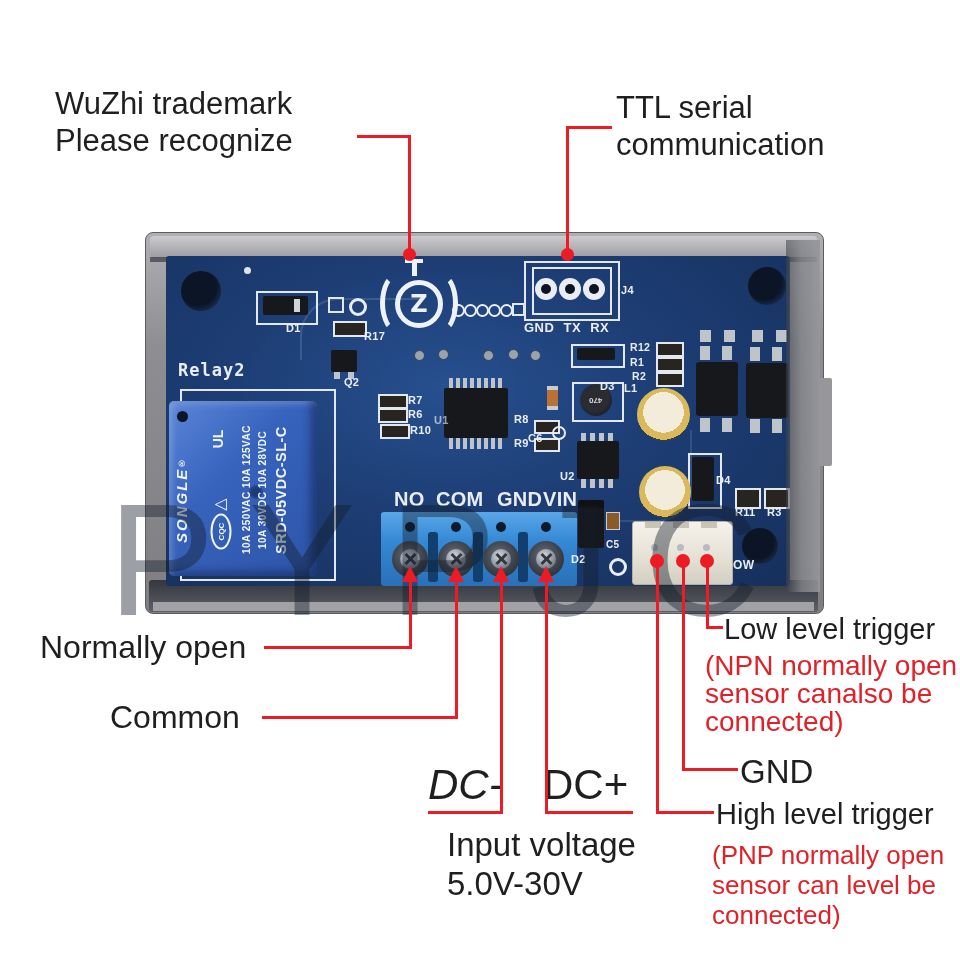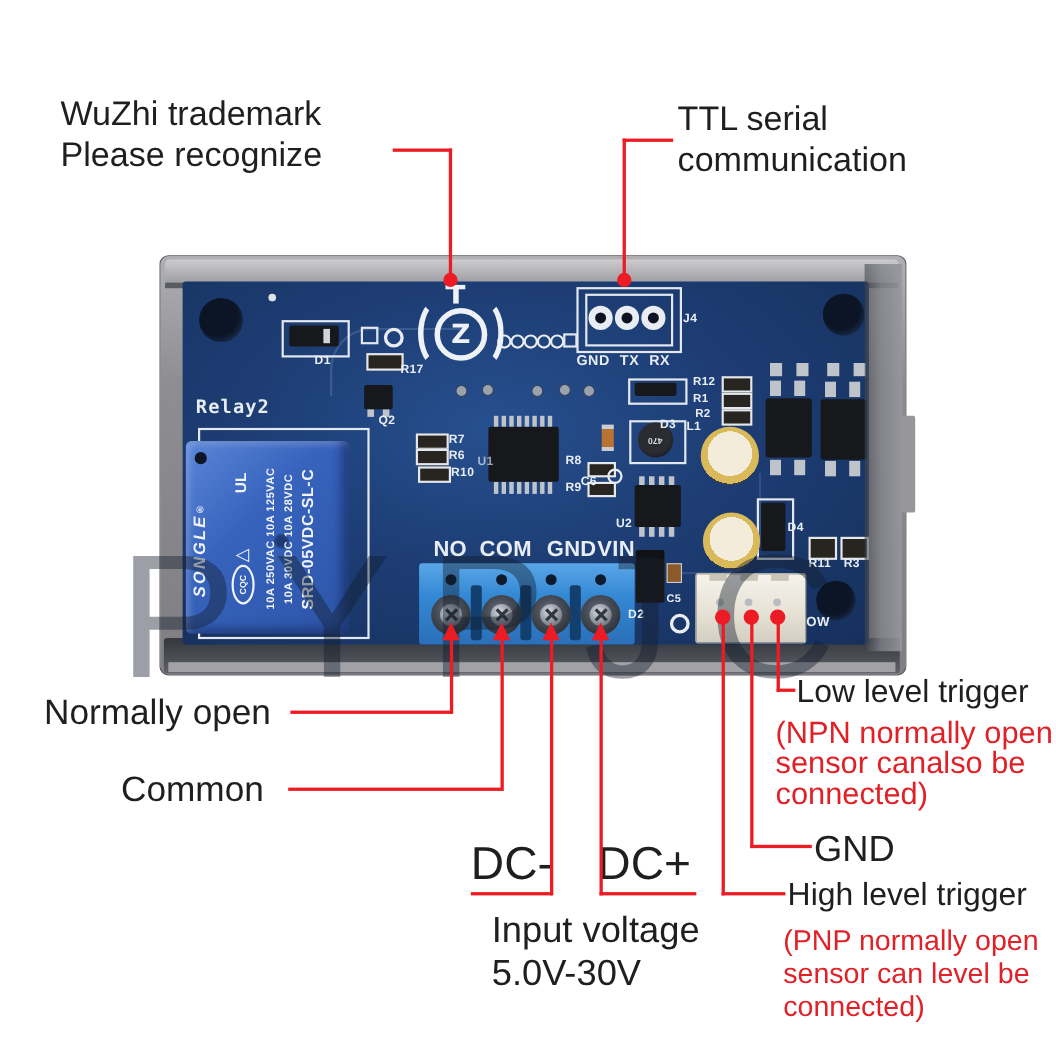--- a/index.html
+++ b/index.html
@@ -302,21 +302,21 @@
   <div class="ann" style="left:40px;top:629px;font-size:32px;">Normally open</div>
 
   <div class="tri-up" style="left:448px;top:566px;"></div>
   <div class="redline" style="left:454.5px;top:581px;width:3px;height:138px;"></div>
   <div class="redline" style="left:262px;top:716px;width:195px;height:3px;"></div>
   <div class="ann" style="left:110px;top:699px;font-size:32px;">Common</div>
 
   <div class="tri-up" style="left:493px;top:566px;"></div>
   <div class="redline" style="left:499.5px;top:581px;width:3px;height:233px;"></div>
   <div class="redline" style="left:428px;top:811px;width:74px;height:3px;"></div>
-  <div class="ann" style="left:428px;top:760px;font-size:42px;">DC-</div>
+  <div class="ann" style="left:428px;top:760px;font-size:42px;font-style:italic;">DC-</div>
 
   <div class="tri-up" style="left:538px;top:566px;"></div>
   <div class="redline" style="left:544.5px;top:581px;width:3px;height:233px;"></div>
   <div class="redline" style="left:544.5px;top:811px;width:88px;height:3px;"></div>
   <div class="ann" style="left:543px;top:760px;font-size:42px;">DC+</div>
 
   <div class="ann" style="left:447px;top:826px;font-size:33px;">
     <div>Input voltage</div>
     <div>5.0V-30V</div>
   </div>

